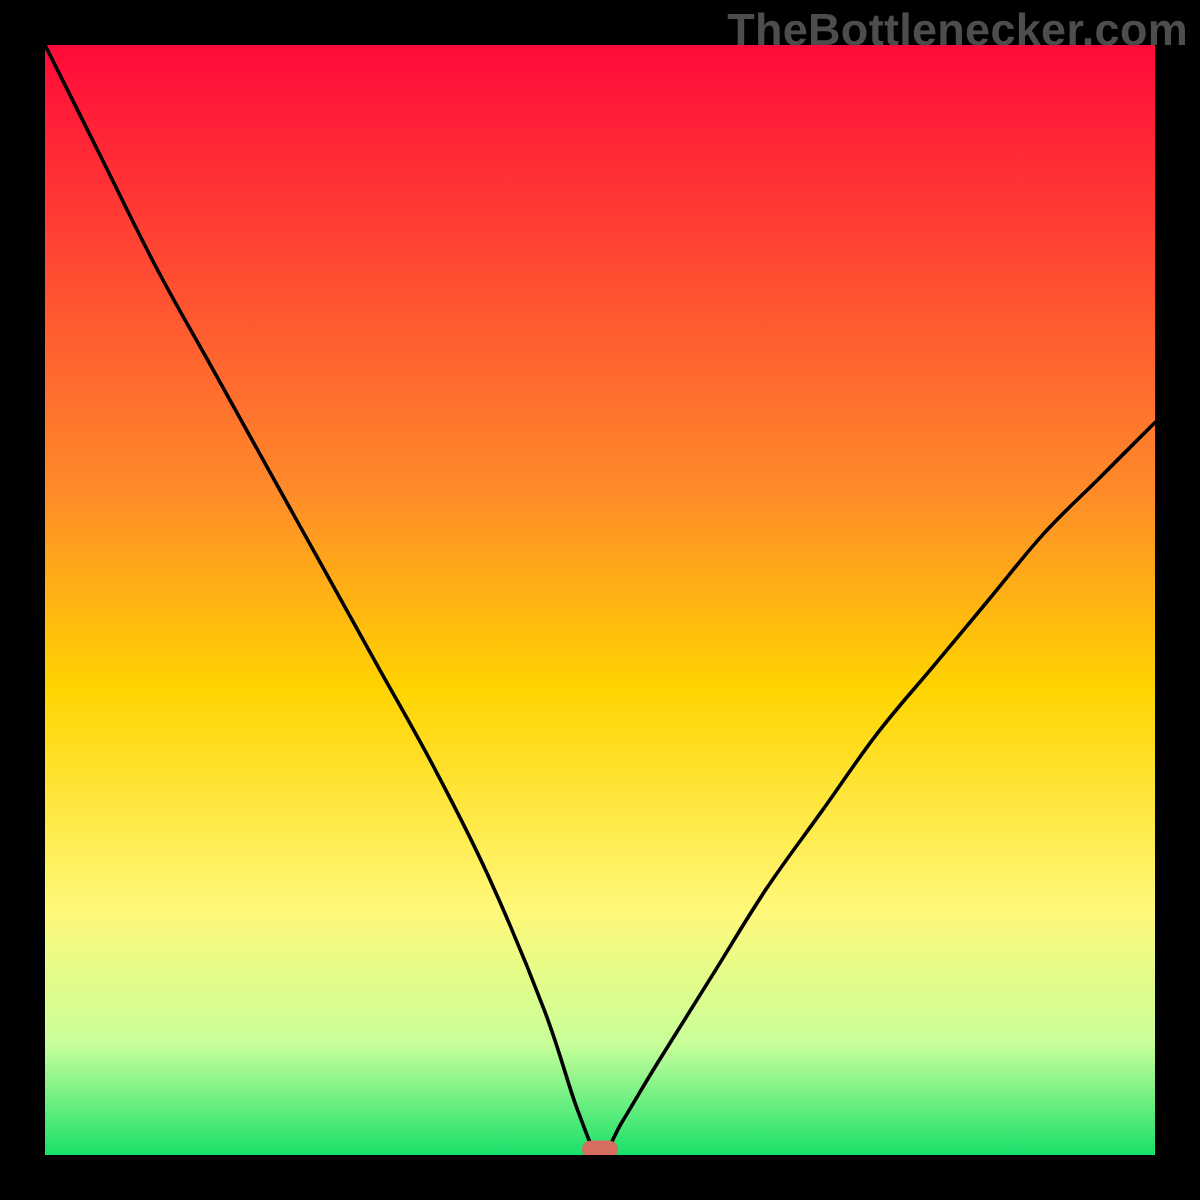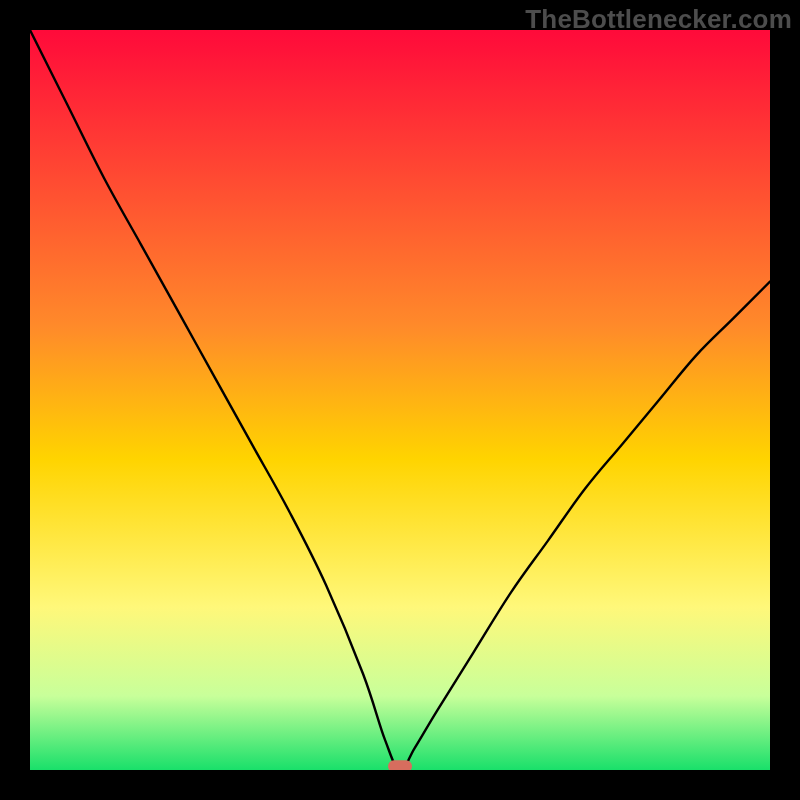--- a/index.html
+++ b/index.html
@@ -30,21 +30,21 @@
   .plot svg {
     display: block;
     width: 740px;
     height: 740px;
   }
   .watermark {
     position: absolute;
     top: 4px;
     right: 8px;
     color: #4d4d4d;
-    font-size: 26px;
+    font-size: 30px;
     font-weight: 600;
     letter-spacing: 0.2px;
   }
 </style>
 </head>
 <body>
 
 <div class="frame">
 
   <div class="plot">

